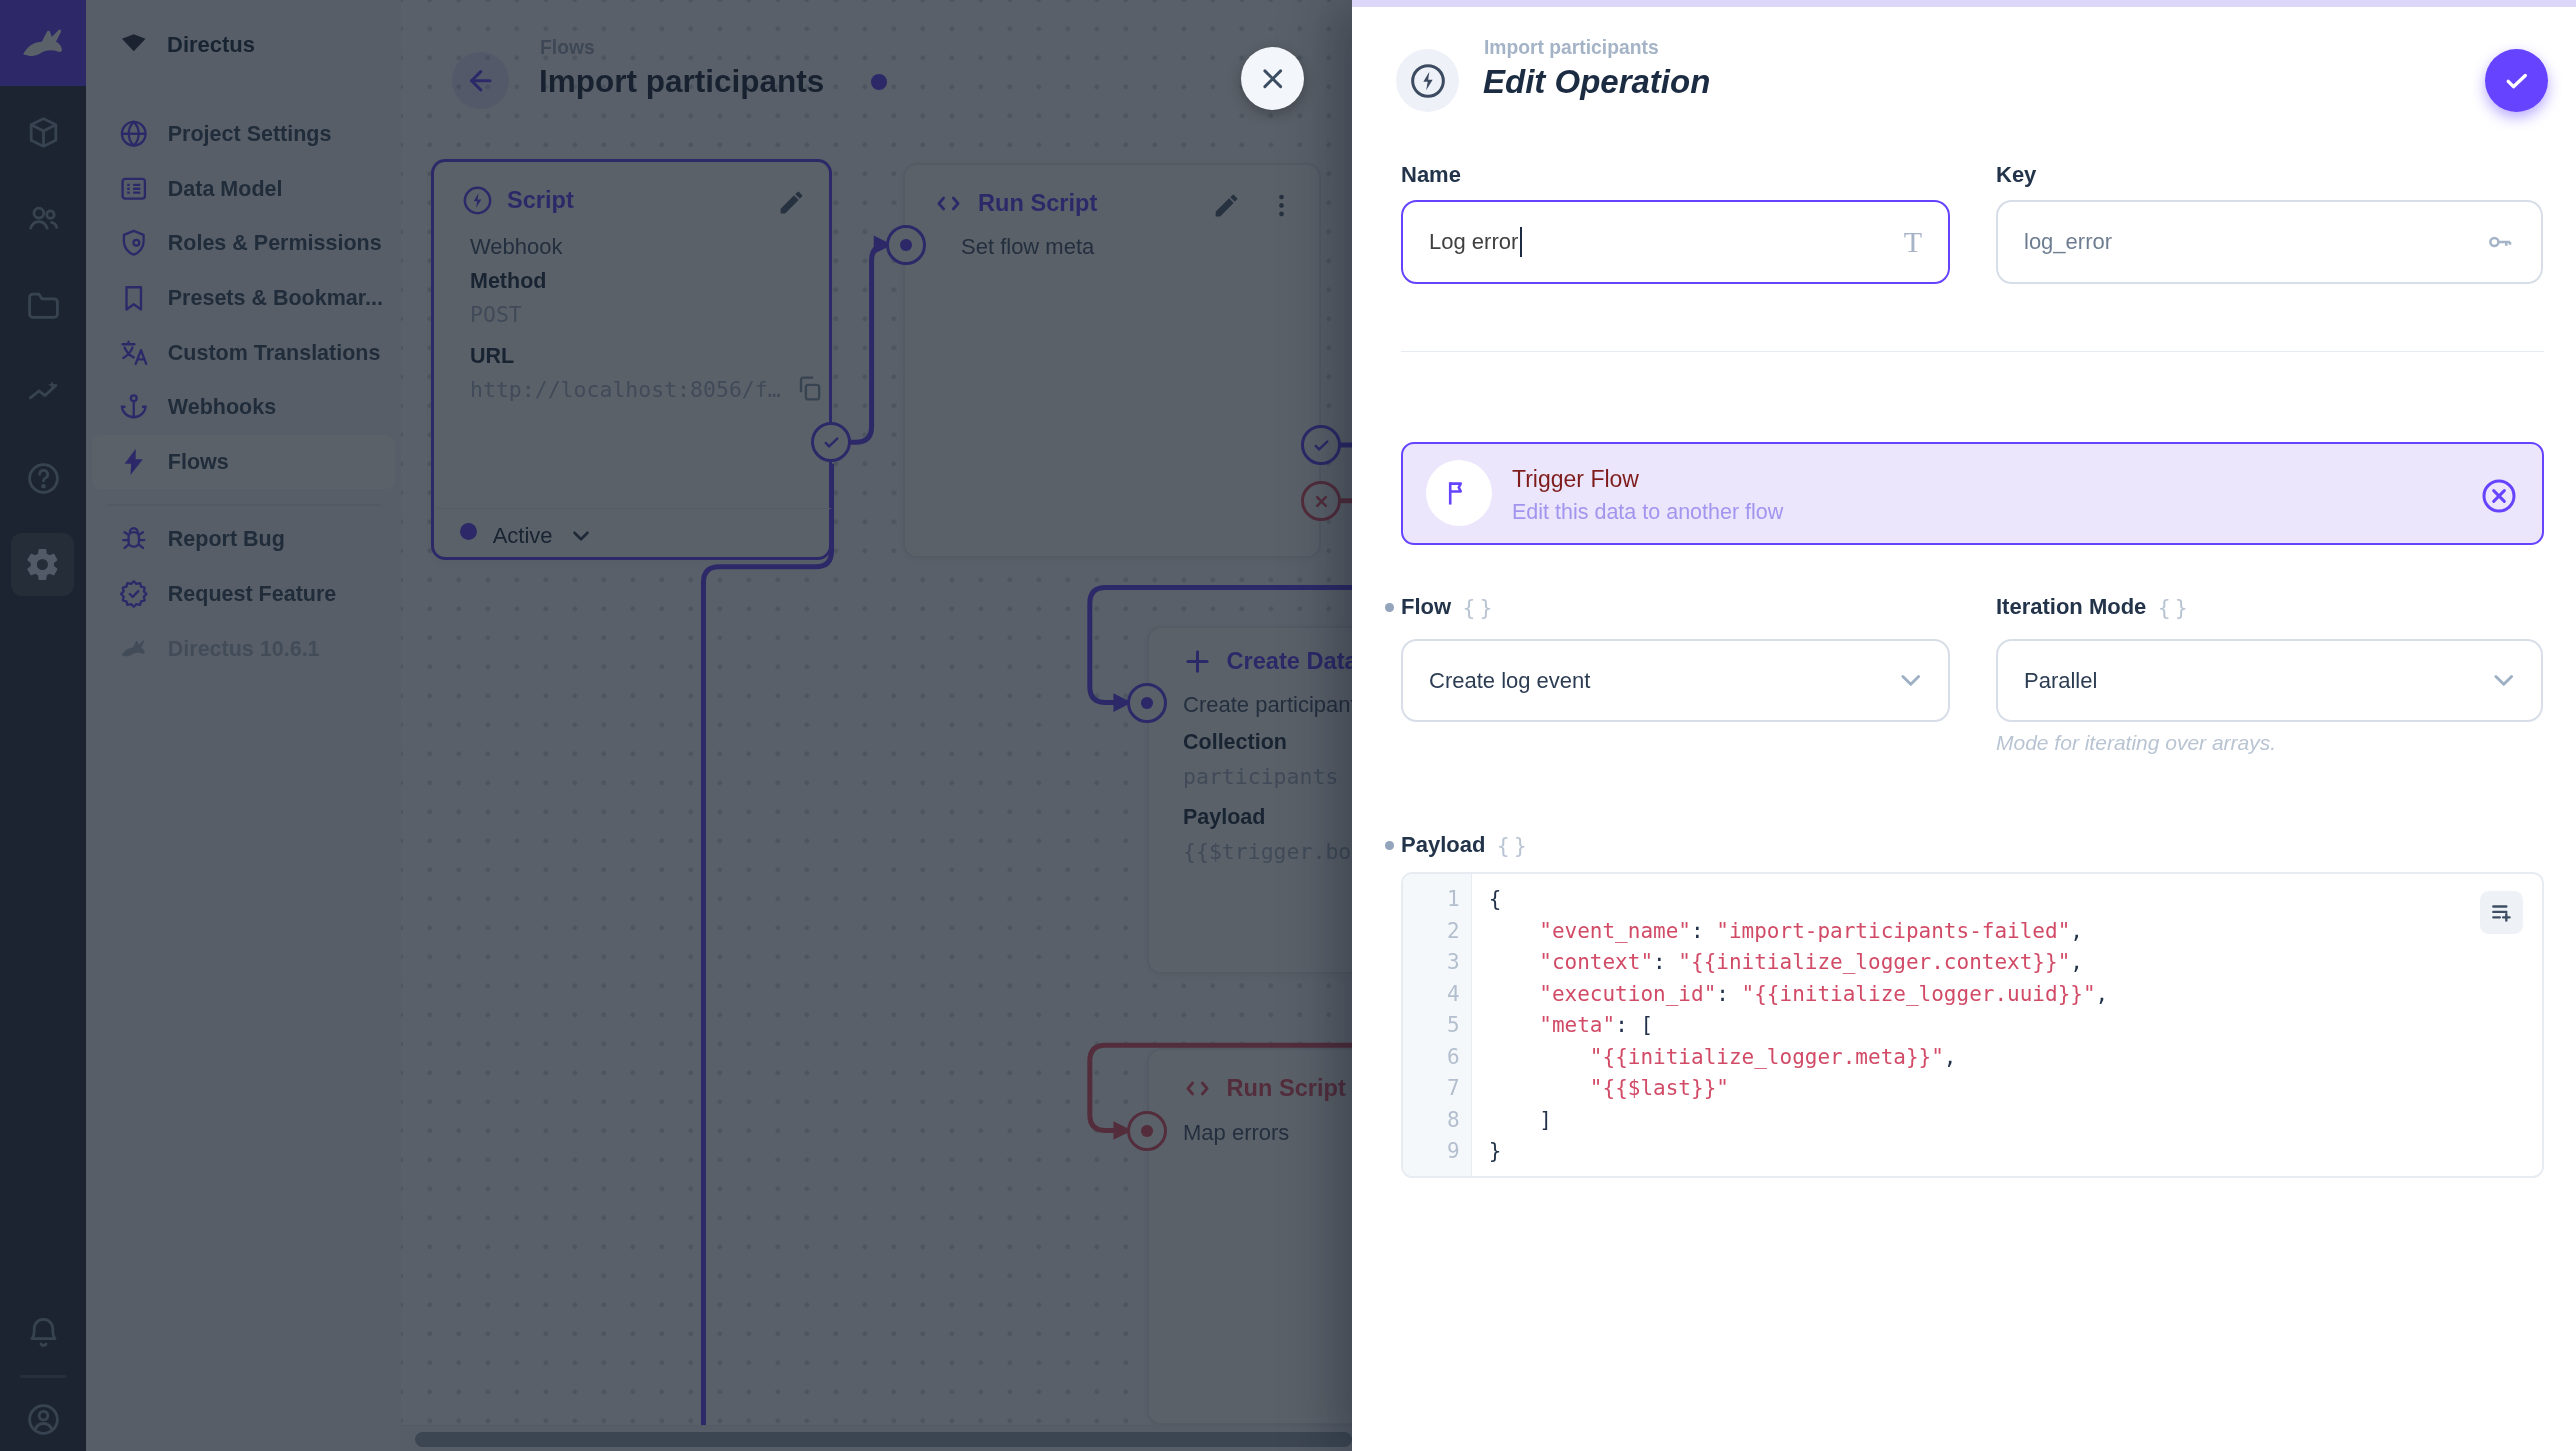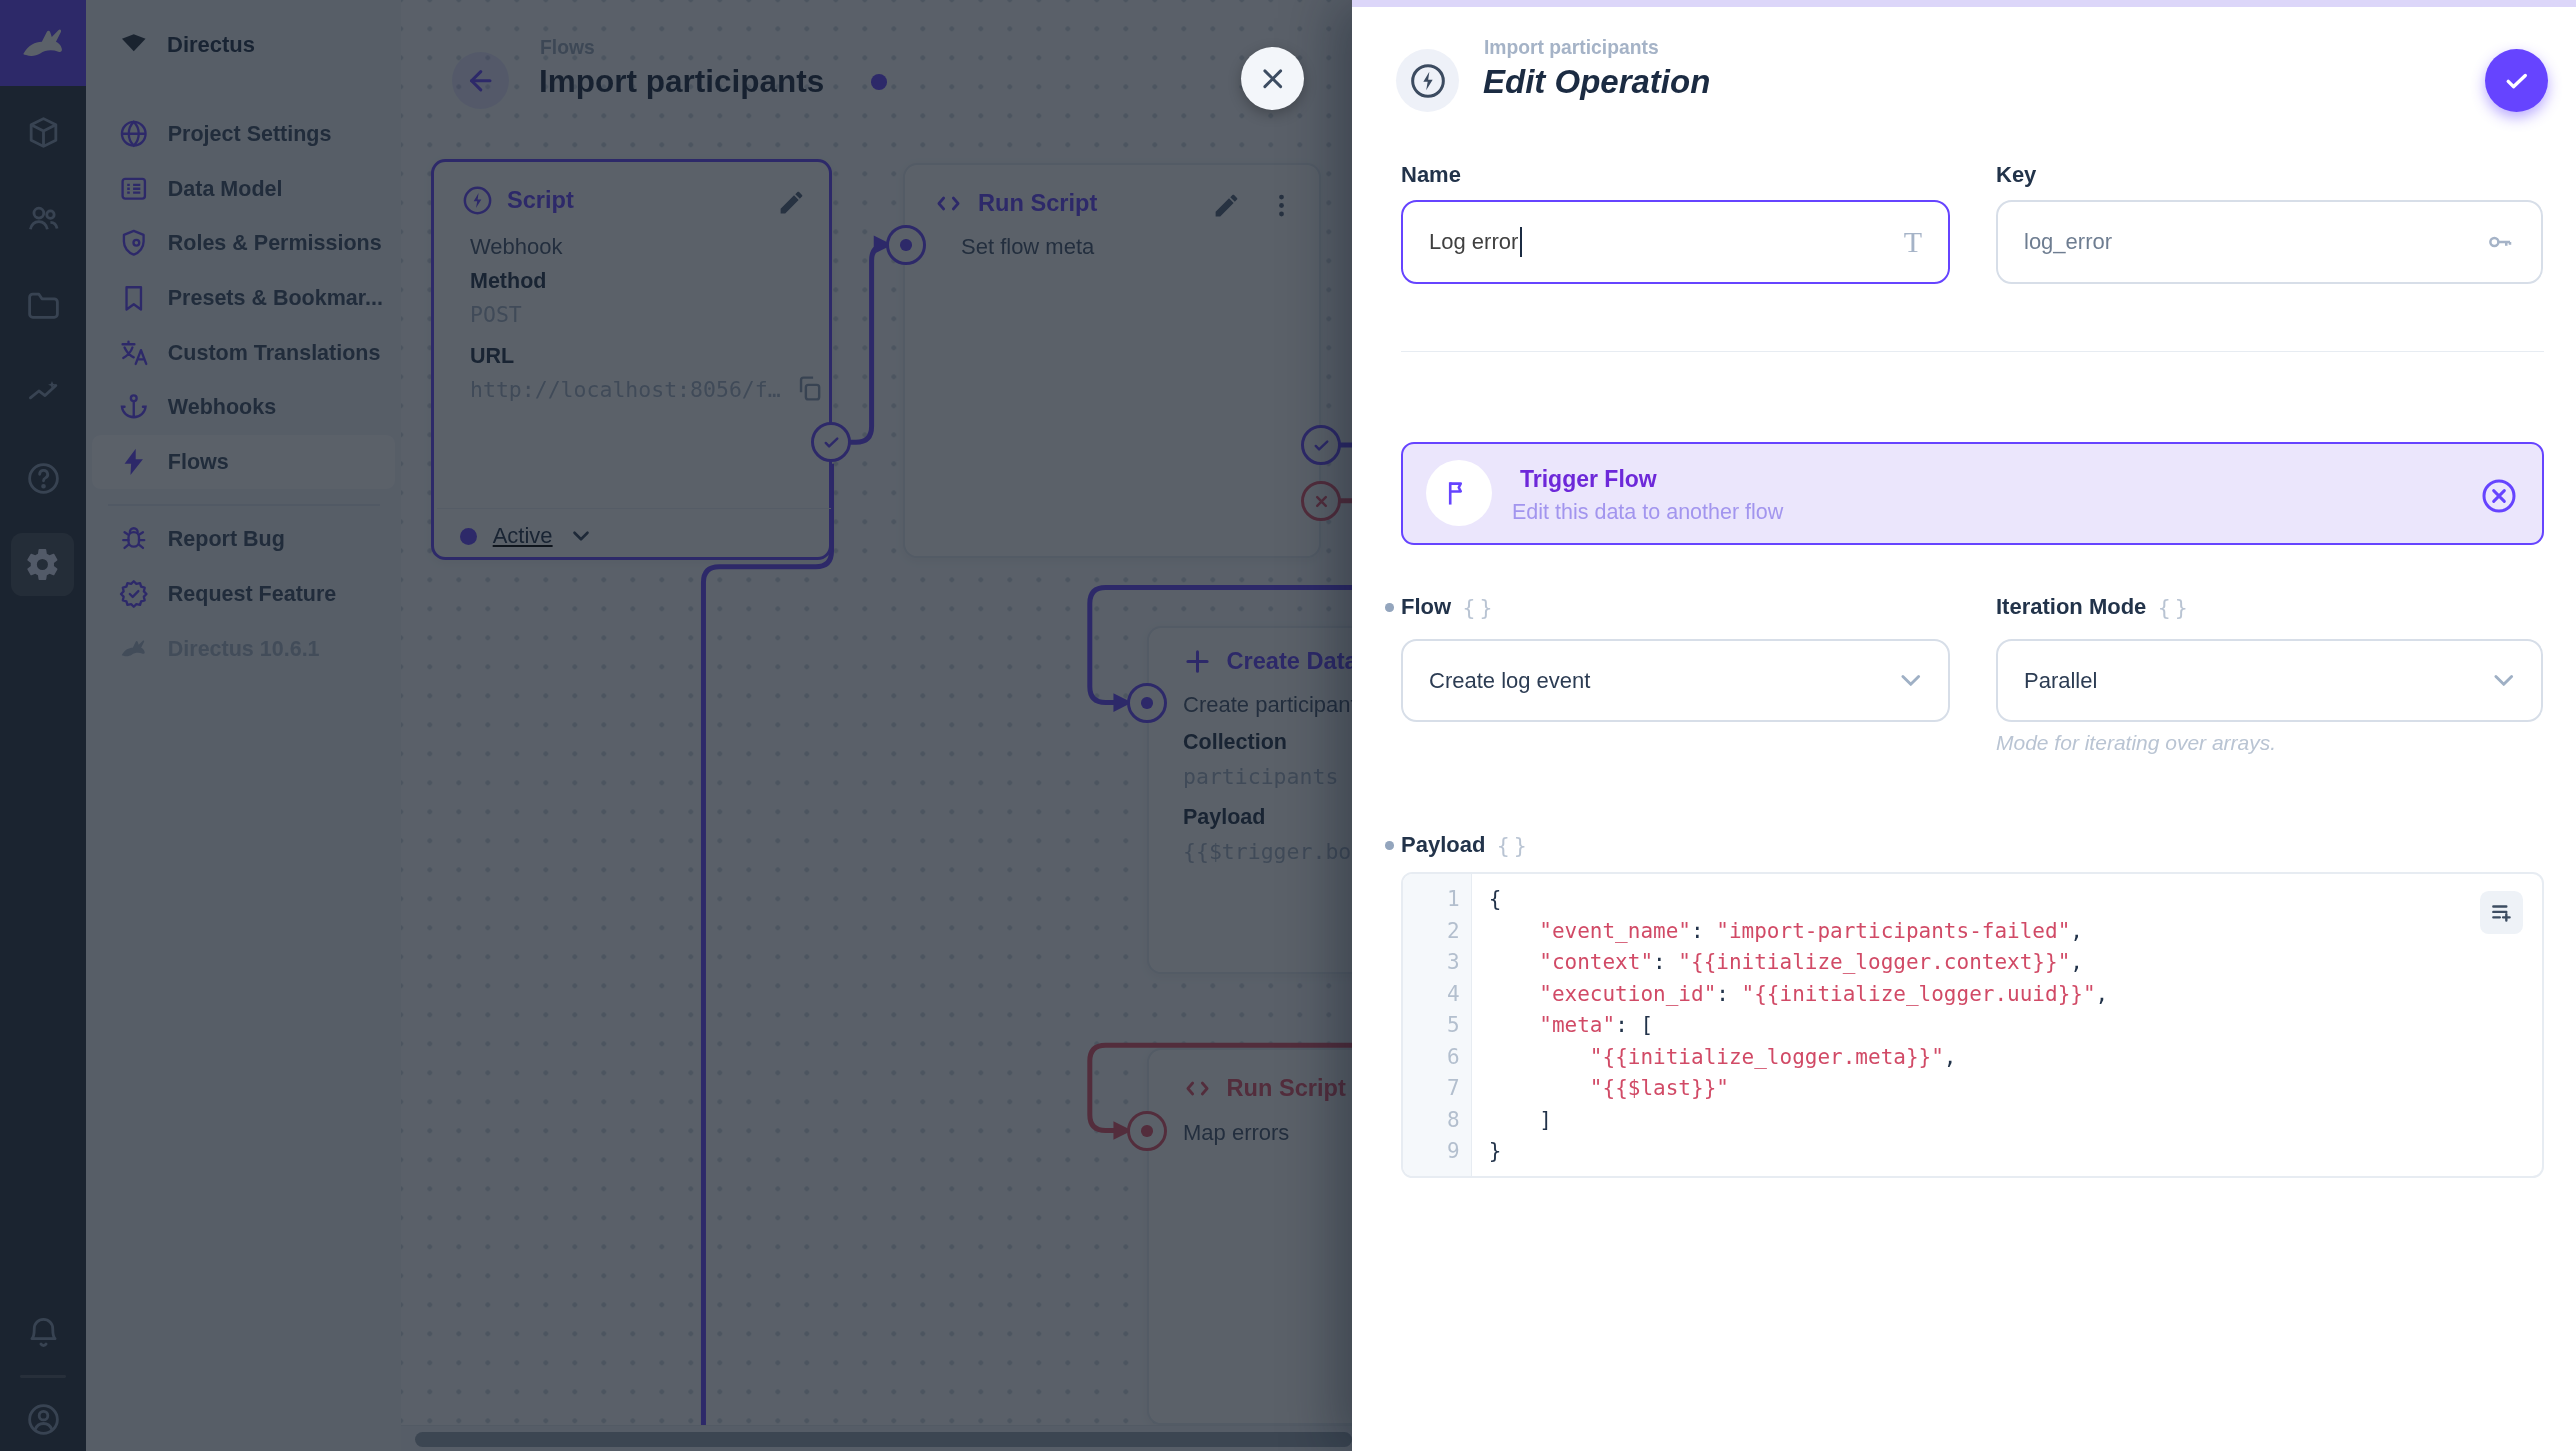--- a/index.html
+++ b/index.html
@@ -55,21 +55,21 @@
   .fcard .fc-title{font-size:23.6px;font-weight:700;}
   .fcard .fc-tools{position:absolute;right:23px;top:26px;display:flex;gap:26px;color:#51617a;align-items:center;}
   .fcard .fc-tools svg{width:29px;height:29px;}
   .purple{color:#6644ff;}
   .danger{color:#e35169;}
   .fc-row-label{position:absolute;left:36px;font-size:21.5px;font-weight:700;color:#22334a;}
   .fc-row-text{position:absolute;left:36px;font-size:22px;color:#44566e;}
   .fc-row-mono{position:absolute;left:36px;font-size:21.5px;color:#a4b3c6;}
   .trigger-card{left:431px;top:159px;width:401px;height:401px;border:3.6px solid #6644ff;}
   .trigger-divider{position:absolute;left:2.9px;top:346px;width:394px;height:1.4px;background:#eaeef4;}
-  .trig-footer{position:absolute;left:26px;top:361px;display:flex;align-items:center;gap:15.7px;text-decoration:underline;}
+  .trig-footer{position:absolute;left:26px;top:361px;display:flex;gap:15.7px;}
   .trig-footer .st-dot{width:17px;height:17px;border-radius:50%;background:#6644ff;}
   .trig-footer .st-label{font-size:22px;color:#22334a;}
   .trig-footer svg{width:26px;height:26px;color:#33435a;}
   .runscript-card{left:903px;top:163px;width:418px;height:395px;}
   .createdata-card{left:1147px;top:626px;width:487px;height:348px;}
   .maperrors-card{left:1147px;top:1048px;width:487px;height:377px;}
   .copy-ic{position:absolute;left:361px;top:212px;width:29px;height:29px;color:#8b9cb3;}
 
   
   .node{position:absolute;width:40px;height:40px;border-radius:50%;background:#fff;border:3.6px solid #6644ff;
@@ -116,21 +116,21 @@
   .input-box .trail{margin-left:auto;color:#a5b3c7;display:flex;align-items:center;}
   .caret{display:inline-block;width:2.1px;height:30px;background:#1b2b42;margin-left:2.1px;vertical-align:middle;}
   .t-icon{font-family:"Liberation Serif",serif;font-size:30px;color:#a5b3c7;line-height:1;}
   .dw-divider{position:absolute;left:49px;top:351px;width:1143px;height:1.4px;background:#e7ecf2;}
 
   .banner{position:absolute;left:49px;top:442px;width:1143px;height:103px;border-radius:13px;
           background:#ebe6fc;border:2.9px solid #6644ff;}
   .banner .b-ic{position:absolute;left:23px;top:15.7px;width:66px;height:66px;border-radius:50%;background:#fff;
                 display:flex;align-items:center;justify-content:center;color:#6644ff;}
   .banner .b-ic svg{width:31.5px;height:31.5px;}
-  .banner .b-title{position:absolute;left:109px;top:21.5px;font-size:23px;font-weight:700;color:#6d28d9;margin-left:8px;}
+  .banner .b-title{position:absolute;left:109px;top:21.5px;font-size:23px;font-weight:400;color:#7f1d1d;}
   .banner .b-sub{position:absolute;left:109px;top:56px;font-size:21.5px;color:#a295ee;}
   .banner .b-close{position:absolute;right:23px;top:31.5px;width:40px;height:40px;color:#6644ff;}
 
   .select-box{position:absolute;top:639px;height:83px;border-radius:15.7px;border:2.1px solid #d7dee8;background:#fff;
               display:flex;align-items:center;padding:0 21.5px 0 26px;}
   .select-box .val{font-size:22px;color:#2c3c53;}
   .select-box .chev{margin-left:auto;color:#9fb0c5;}
   .field-note{position:absolute;left:644px;top:731px;font-size:21px;font-style:italic;color:#b9c4d3;}
 
   .code-box{position:absolute;left:49px;top:872px;width:1143px;height:306px;border-radius:11.4px;border:2.1px solid #e7ecf2;

